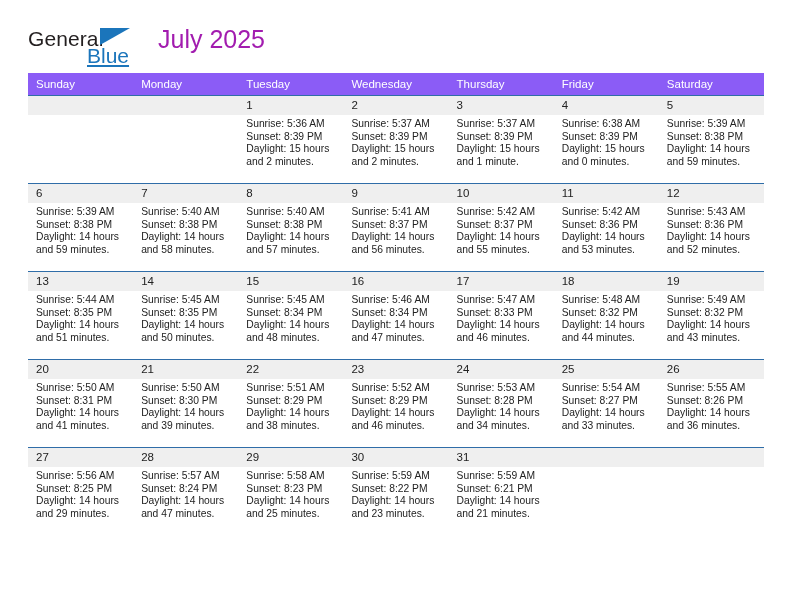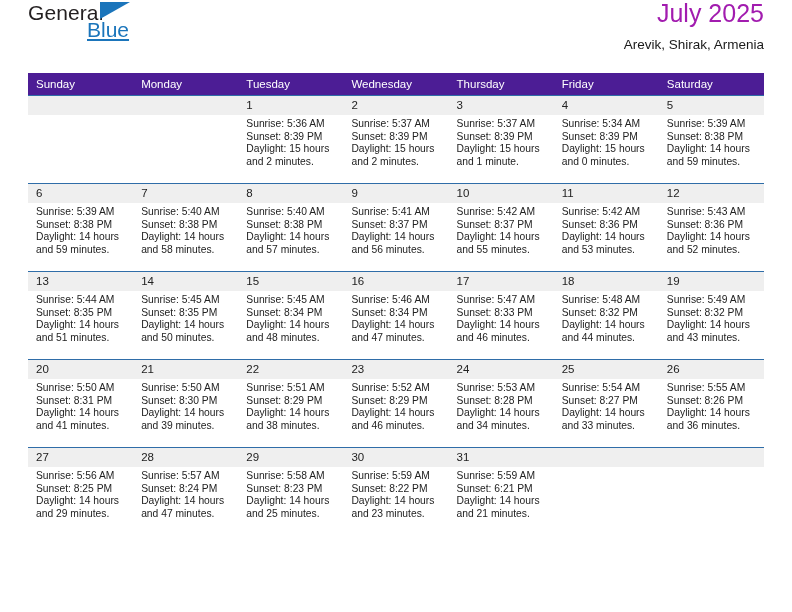--- a/index.html
+++ b/index.html
@@ -19,22 +19,22 @@
     width: 792px;
     height: 612px;
     box-sizing: border-box;
     padding: 0 28px;
   }
 
   
   .top {
     display: flex;
     align-items: flex-start;
-    justify-content: space-between;
     height: 73px;
+    padding-top: 26px;
     box-sizing: border-box;
   }
   .logo {
     position: relative;
     width: 130px;
     height: 46px;
   }
   .logo-general {
     font-size: 21px;
     color: #231f20;
@@ -79,21 +79,21 @@
     margin-top: 9px;
   }
 
   
   .calendar {
     width: 736px;
     border-collapse: collapse;
     table-layout: fixed;
   }
   .calendar th {
-    background: #4c1d95;
+    background: #8b5cf6;
     color: #ffffff;
     font-size: 11.5px;
     font-weight: normal;
     text-align: left;
     padding: 5px 0 5px 8px;
     height: 19px;
     box-sizing: border-box;
   }
   .week-row > td {
     vertical-align: top;
@@ -129,21 +129,20 @@
   <div class="top">
 
     <div class="logo">
       <span class="logo-general">General</span>
       <span class="logo-triangle"></span>
       <span class="logo-blue">Blue</span>
     </div>
 
     <div class="titles">
       <div class="cal-title">July 2025</div>
-      <div class="cal-subtitle">Arevik, Shirak, Armenia</div>
     </div>
 
   </div>
 
   <table class="calendar">
     <thead>
       <tr id="weekday-head">
           <th>Sunday</th>
           <th>Monday</th>
           <th>Tuesday</th>
@@ -184,21 +183,21 @@
             <div class="details">
               <div>Sunrise: 5:37 AM</div>
               <div>Sunset: 8:39 PM</div>
               <div>Daylight: 15 hours</div>
               <div>and 1 minute.</div>
             </div>
           </td>
           <td>
             <div class="daybar">4</div>
             <div class="details">
-              <div>Sunrise: 5:34 AM</div>
+              <div>Sunrise: 6:38 AM</div>
               <div>Sunset: 8:39 PM</div>
               <div>Daylight: 15 hours</div>
               <div>and 0 minutes.</div>
             </div>
           </td>
           <td>
             <div class="daybar">5</div>
             <div class="details">
               <div>Sunrise: 5:39 AM</div>
               <div>Sunset: 8:38 PM</div>

